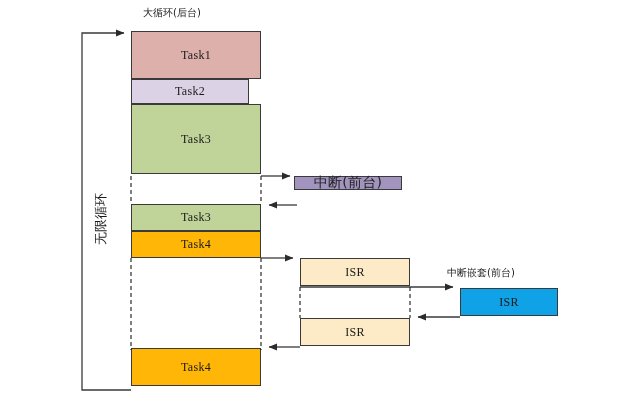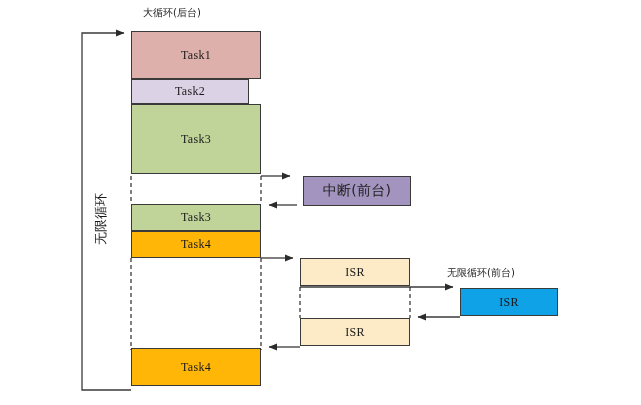--- a/index.html
+++ b/index.html
@@ -40,35 +40,35 @@
 </style>
 </head>
 <body>
 
 <div id="canvas">
 
   <div class="label" style="left:143px;top:6px;">大循环(后台)</div>
 
   <div class="vlabel" style="left:92px;top:245px;transform:rotate(-90deg);">无限循环</div>
 
-  <div class="label" style="left:447px;top:266px;">无限循环(前台)</div>
+  <div class="label" style="left:447px;top:266px;">中断嵌套(前台)</div>
 
   <div class="box" style="left:131px;top:31px;width:130px;height:48px;background:#DDB0AC;">Task1</div>
 
   <div class="box" style="left:131px;top:79px;width:118px;height:25px;background:#DCD2E6;">Task2</div>
 
   <div class="box" style="left:131px;top:104px;width:130px;height:70px;background:#C0D49A;">Task3</div>
 
   <div class="box" style="left:131px;top:204px;width:130px;height:27px;background:#C0D49A;">Task3</div>
 
   <div class="box" style="left:131px;top:231px;width:130px;height:27px;background:#FFB606;">Task4</div>
 
   <div class="box" style="left:131px;top:348px;width:130px;height:38px;background:#FFB606;">Task4</div>
 
-  <div class="box cn" style="left:303px;top:176px;width:108px;height:30px;background:#A294BE;">中断(前台)</div>
+  <div class="box cn" style="left:294px;top:176px;width:108px;height:14px;background:#A294BE;">中断(前台)</div>
 
   <div class="box" style="left:300px;top:258px;width:110px;height:28px;background:#FCEBC6;">ISR</div>
 
   <div class="box" style="left:300px;top:318px;width:110px;height:28px;background:#FCEBC6;">ISR</div>
 
   <div class="box" style="left:460px;top:288px;width:98px;height:28px;background:#0FA2E6;">ISR</div>
 
   <svg class="overlay" viewBox="0 0 641 405">
     <defs>
       <marker id="arr" markerWidth="9" markerHeight="9" refX="8" refY="4.2" orient="auto" markerUnits="userSpaceOnUse">

